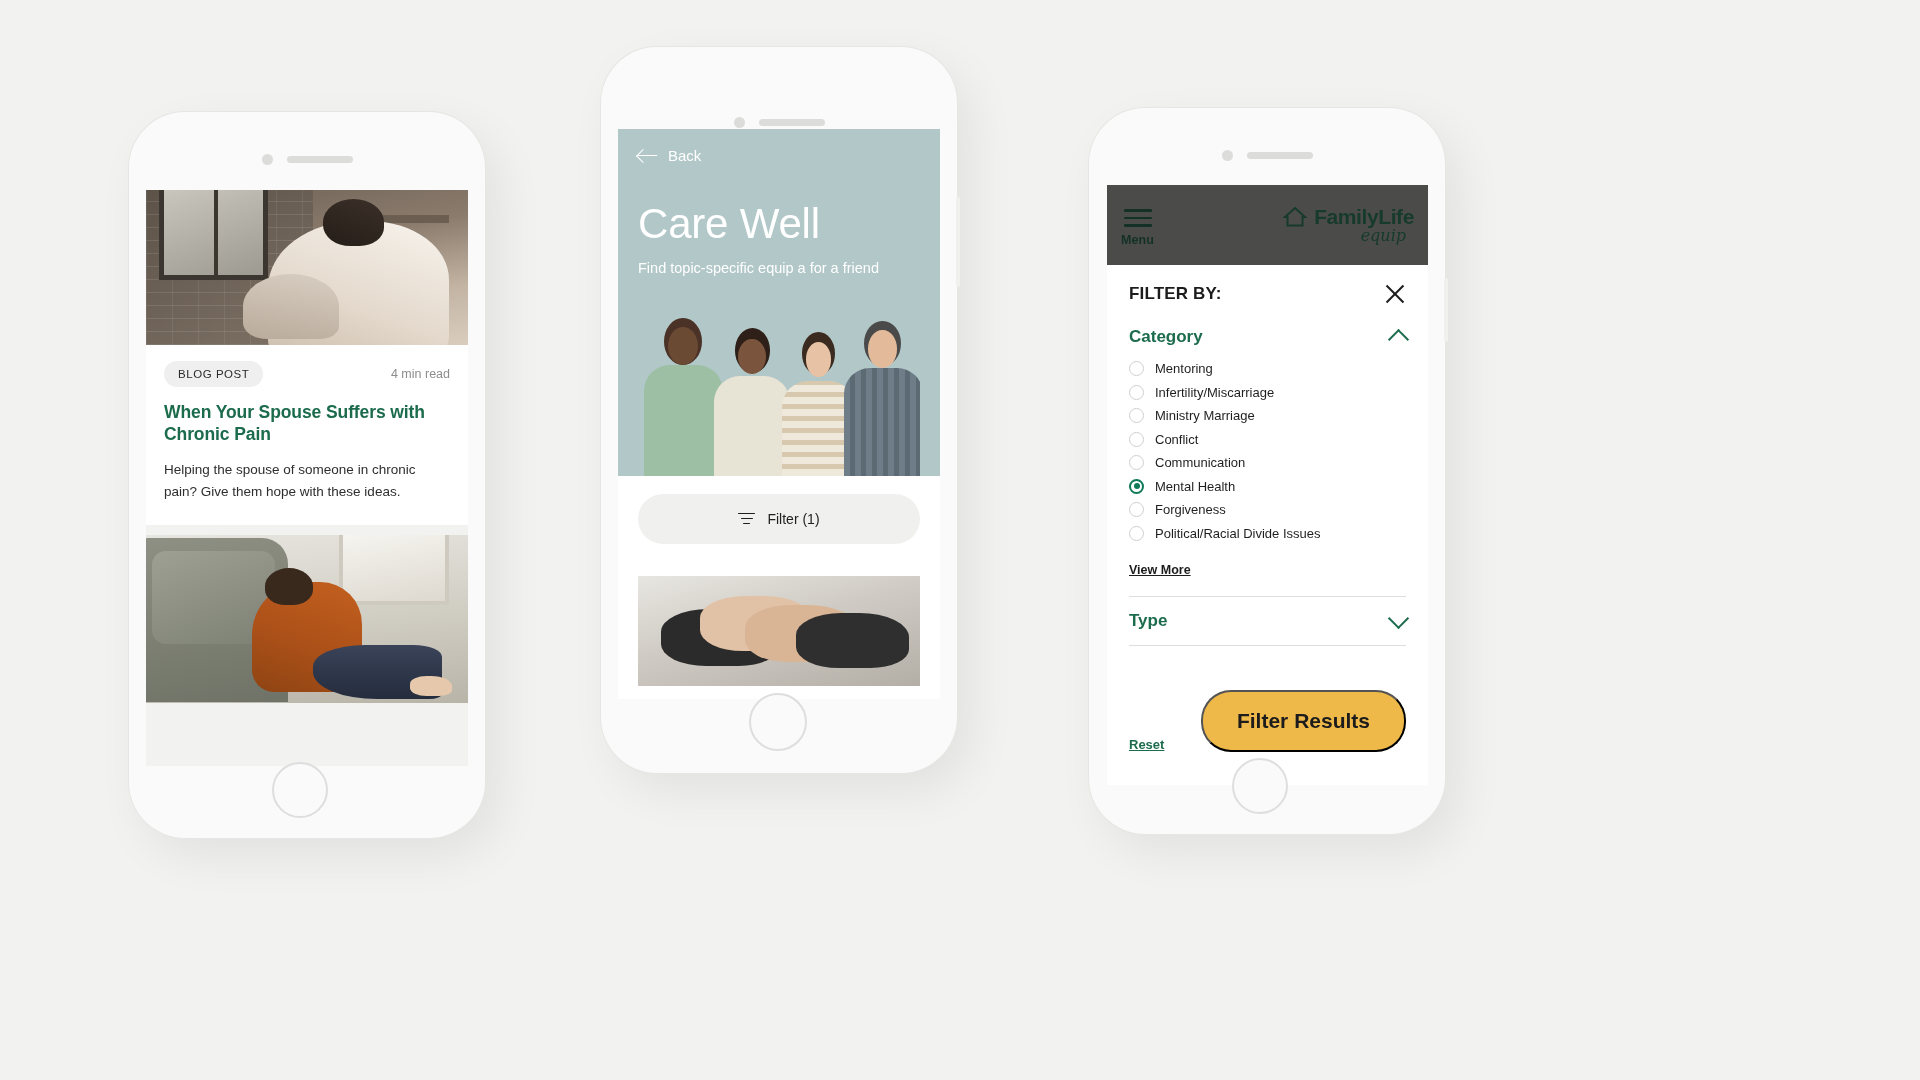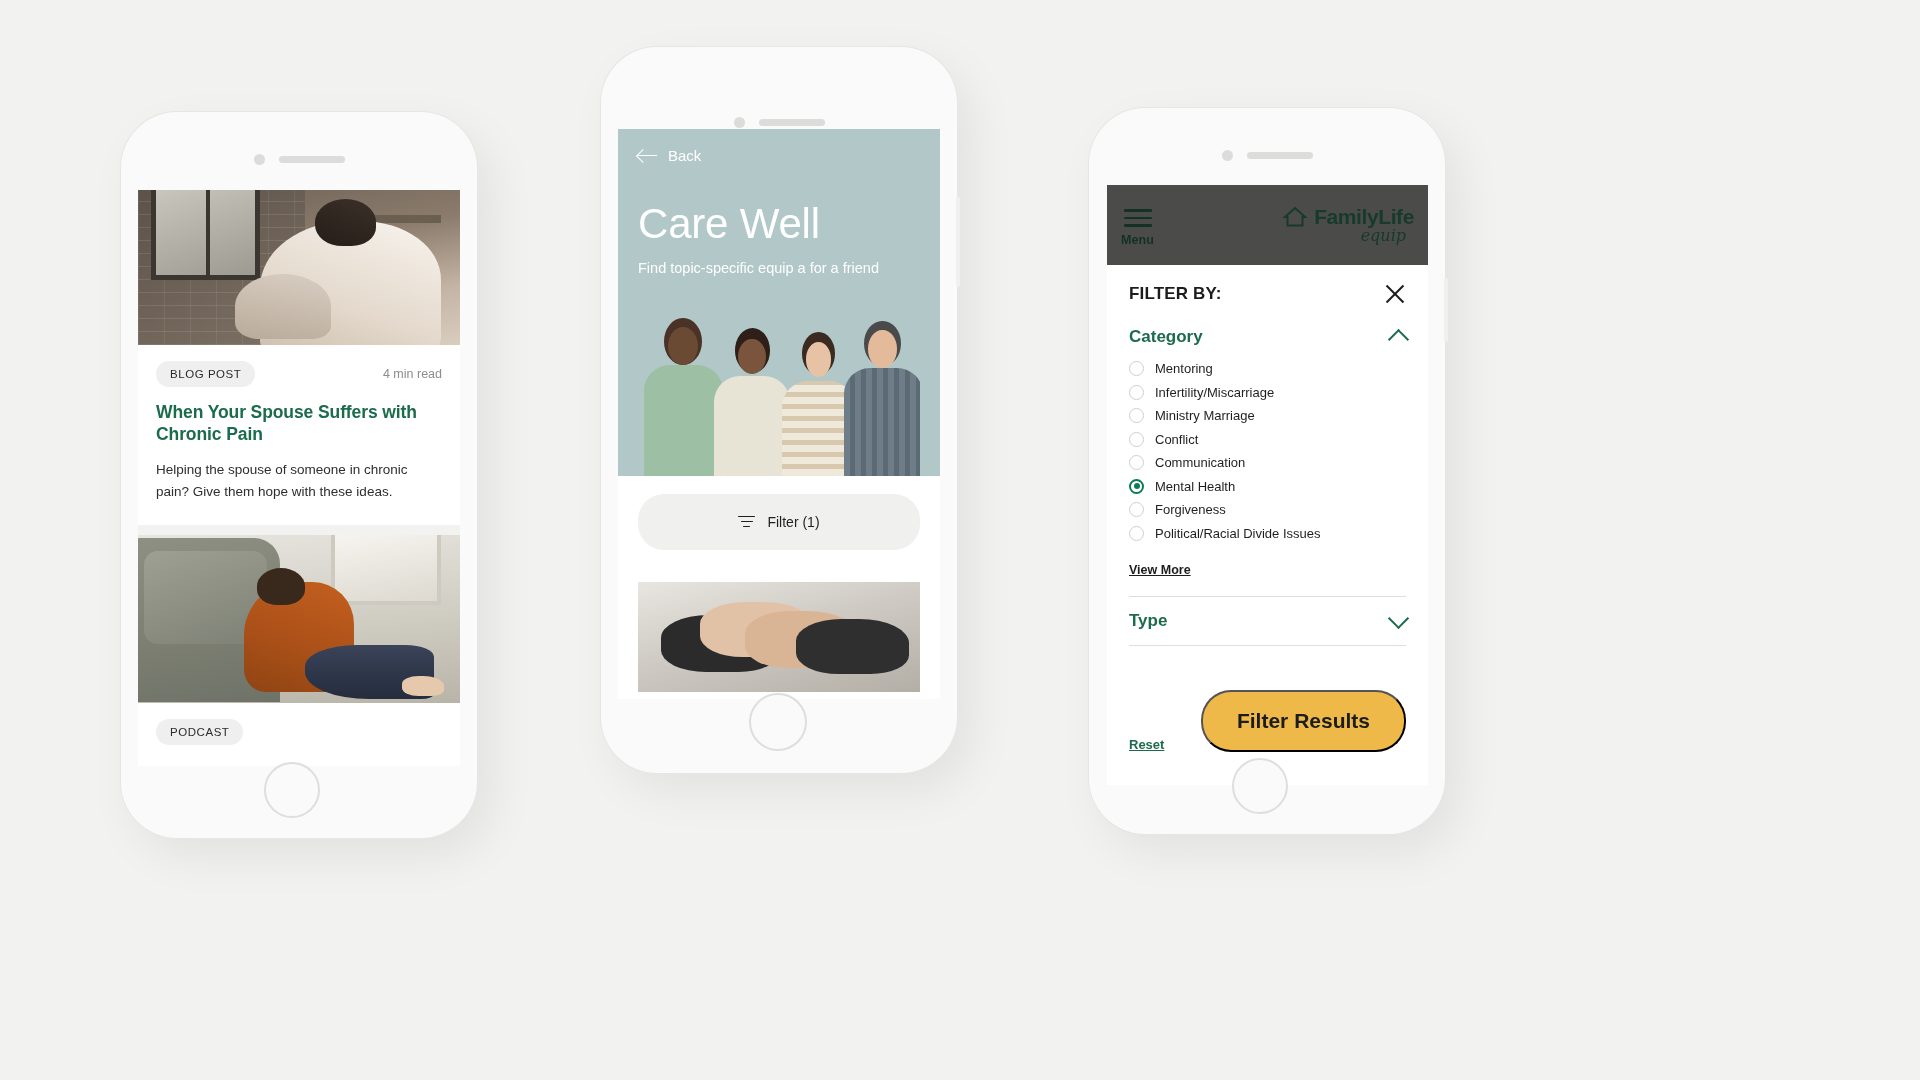--- a/index.html
+++ b/index.html
@@ -25,21 +25,21 @@
   }
   .cam { width: 11px; height: 11px; border-radius: 50%; background: #dcdcda; }
   .grill { width: 66px; height: 7px; border-radius: 4px; background: #dcdcda; }
   .home-btn {
     position: absolute; border-radius: 50%;
     border: 2px solid #dedede; background: #fafafa;
   }
   .side-btn { position: absolute; background: #f0f0ee; border-radius: 3px; }
 
   
-  #phone1 { left: 121px; top: 112px; width: 356px; height: 726px; }
+  #phone1 { left: 129px; top: 112px; width: 356px; height: 726px; }
   #phone1 .phone-inner { left: 17px; top: 78px; width: 322px; height: 576px; background:#f2f2f0; }
   #phone1 .speaker-row { top: 42px; }
   #phone1 .home-btn { left: 143px; bottom: 20px; width: 56px; height: 56px; }
 
   .card { background: #fff; margin-bottom: 10px; }
   .card-img { width: 100%; height: 155px; position: relative; overflow: hidden; }
   .card-body { padding: 16px 18px 22px 18px; }
   .card-meta { display: flex; align-items: center; justify-content: space-between; margin-bottom: 14px; }
   .pill {
     background: #efefef; color: #2b2b2b; border-radius: 18px;
@@ -139,21 +139,21 @@
   .hero-title { color:#fff; font-size: 42px; font-weight: 400; margin-top: 36px; letter-spacing:-.2px; }
   .hero-sub { color:#fff; font-size: 14.5px; margin-top: 12px; font-weight: 400; }
 
   .group-photo { position:relative; height: 180px; margin-top: 20px; overflow:hidden; }
   .gp { position:absolute; bottom:0; }
   .gp .hd { position:absolute; border-radius:50%; }
   .gp .bd { position:absolute; bottom:0; border-radius: 26px 26px 0 0; }
 
   .filter-bar { padding: 18px 20px; background:#fff; }
   .filter-btn {
-    background:#f0f0ee; border-radius: 26px; height: 56px;
+    background:#f0f0ee; border-radius: 26px; height: 50px;
     display:flex; align-items:center; justify-content:center; gap:12px;
     font-size:14px; color:#1f1f1f;
   }
   .filter-ico { width:17px; height:13px; position:relative; }
   .filter-ico i { position:absolute; left:0; height:1.8px; background:#1f1f1f; border-radius:1px; display:block; }
   .filter-ico i:nth-child(1){ top:0; width:17px; }
   .filter-ico i:nth-child(2){ top:5px; width:12px; left:2.5px; }
   .filter-ico i:nth-child(3){ top:10px; width:7px; left:5px; }
 
   .hands-img { height: 110px; margin: 14px 20px 0 20px; position:relative; overflow:hidden;
@@ -258,25 +258,20 @@
       <div class="card">
         <div class="card-img ph2" style="height:168px">
           <div class="couch"></div>
           <div class="cushion"></div>
           <div class="win"></div>
           <div class="person"></div>
           <div class="hair"></div>
           <div class="legs"></div>
           <div class="foot"></div>
         </div>
-        <div class="card-body" style="padding-bottom:30px">
-          <div class="card-meta">
-            <span class="pill">PODCAST</span>
-          </div>
-        </div>
       </div>
 
     </div>
     <div class="home-btn"></div>
   </div>
 
   <div class="phone" id="phone2">
     <div class="speaker-row">
       <div class="cam"></div>
       <div class="grill"></div>

